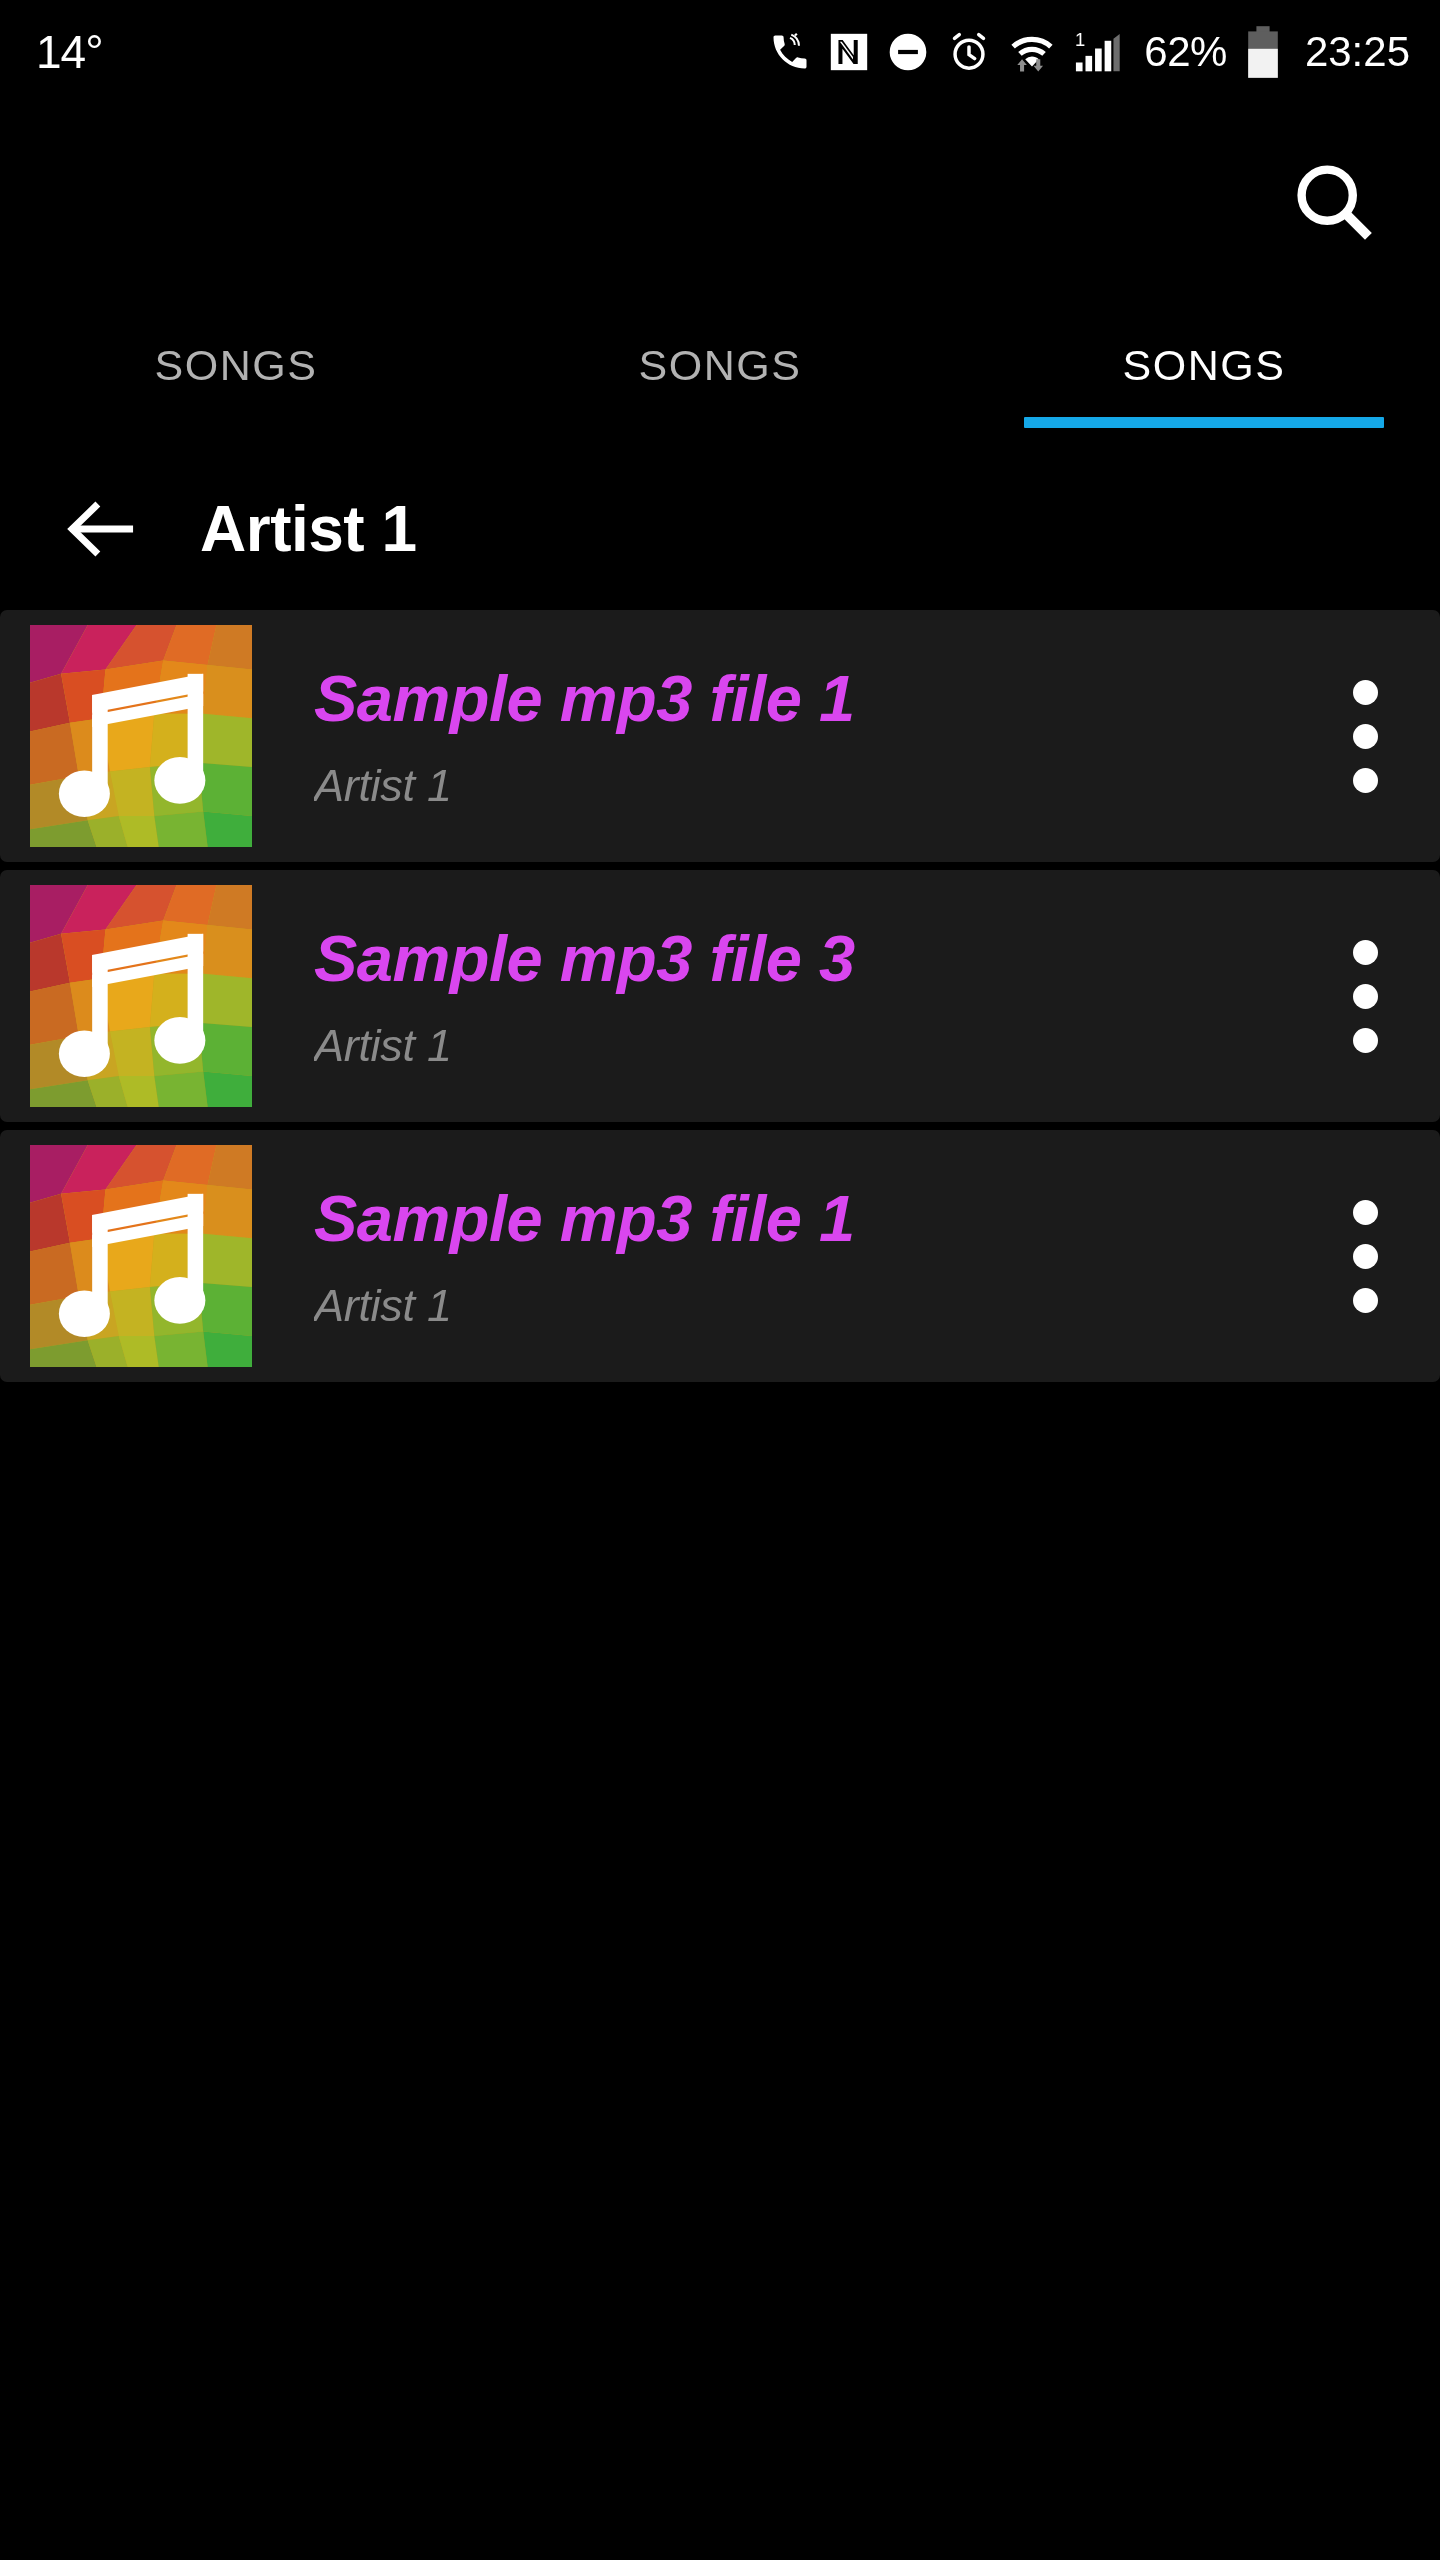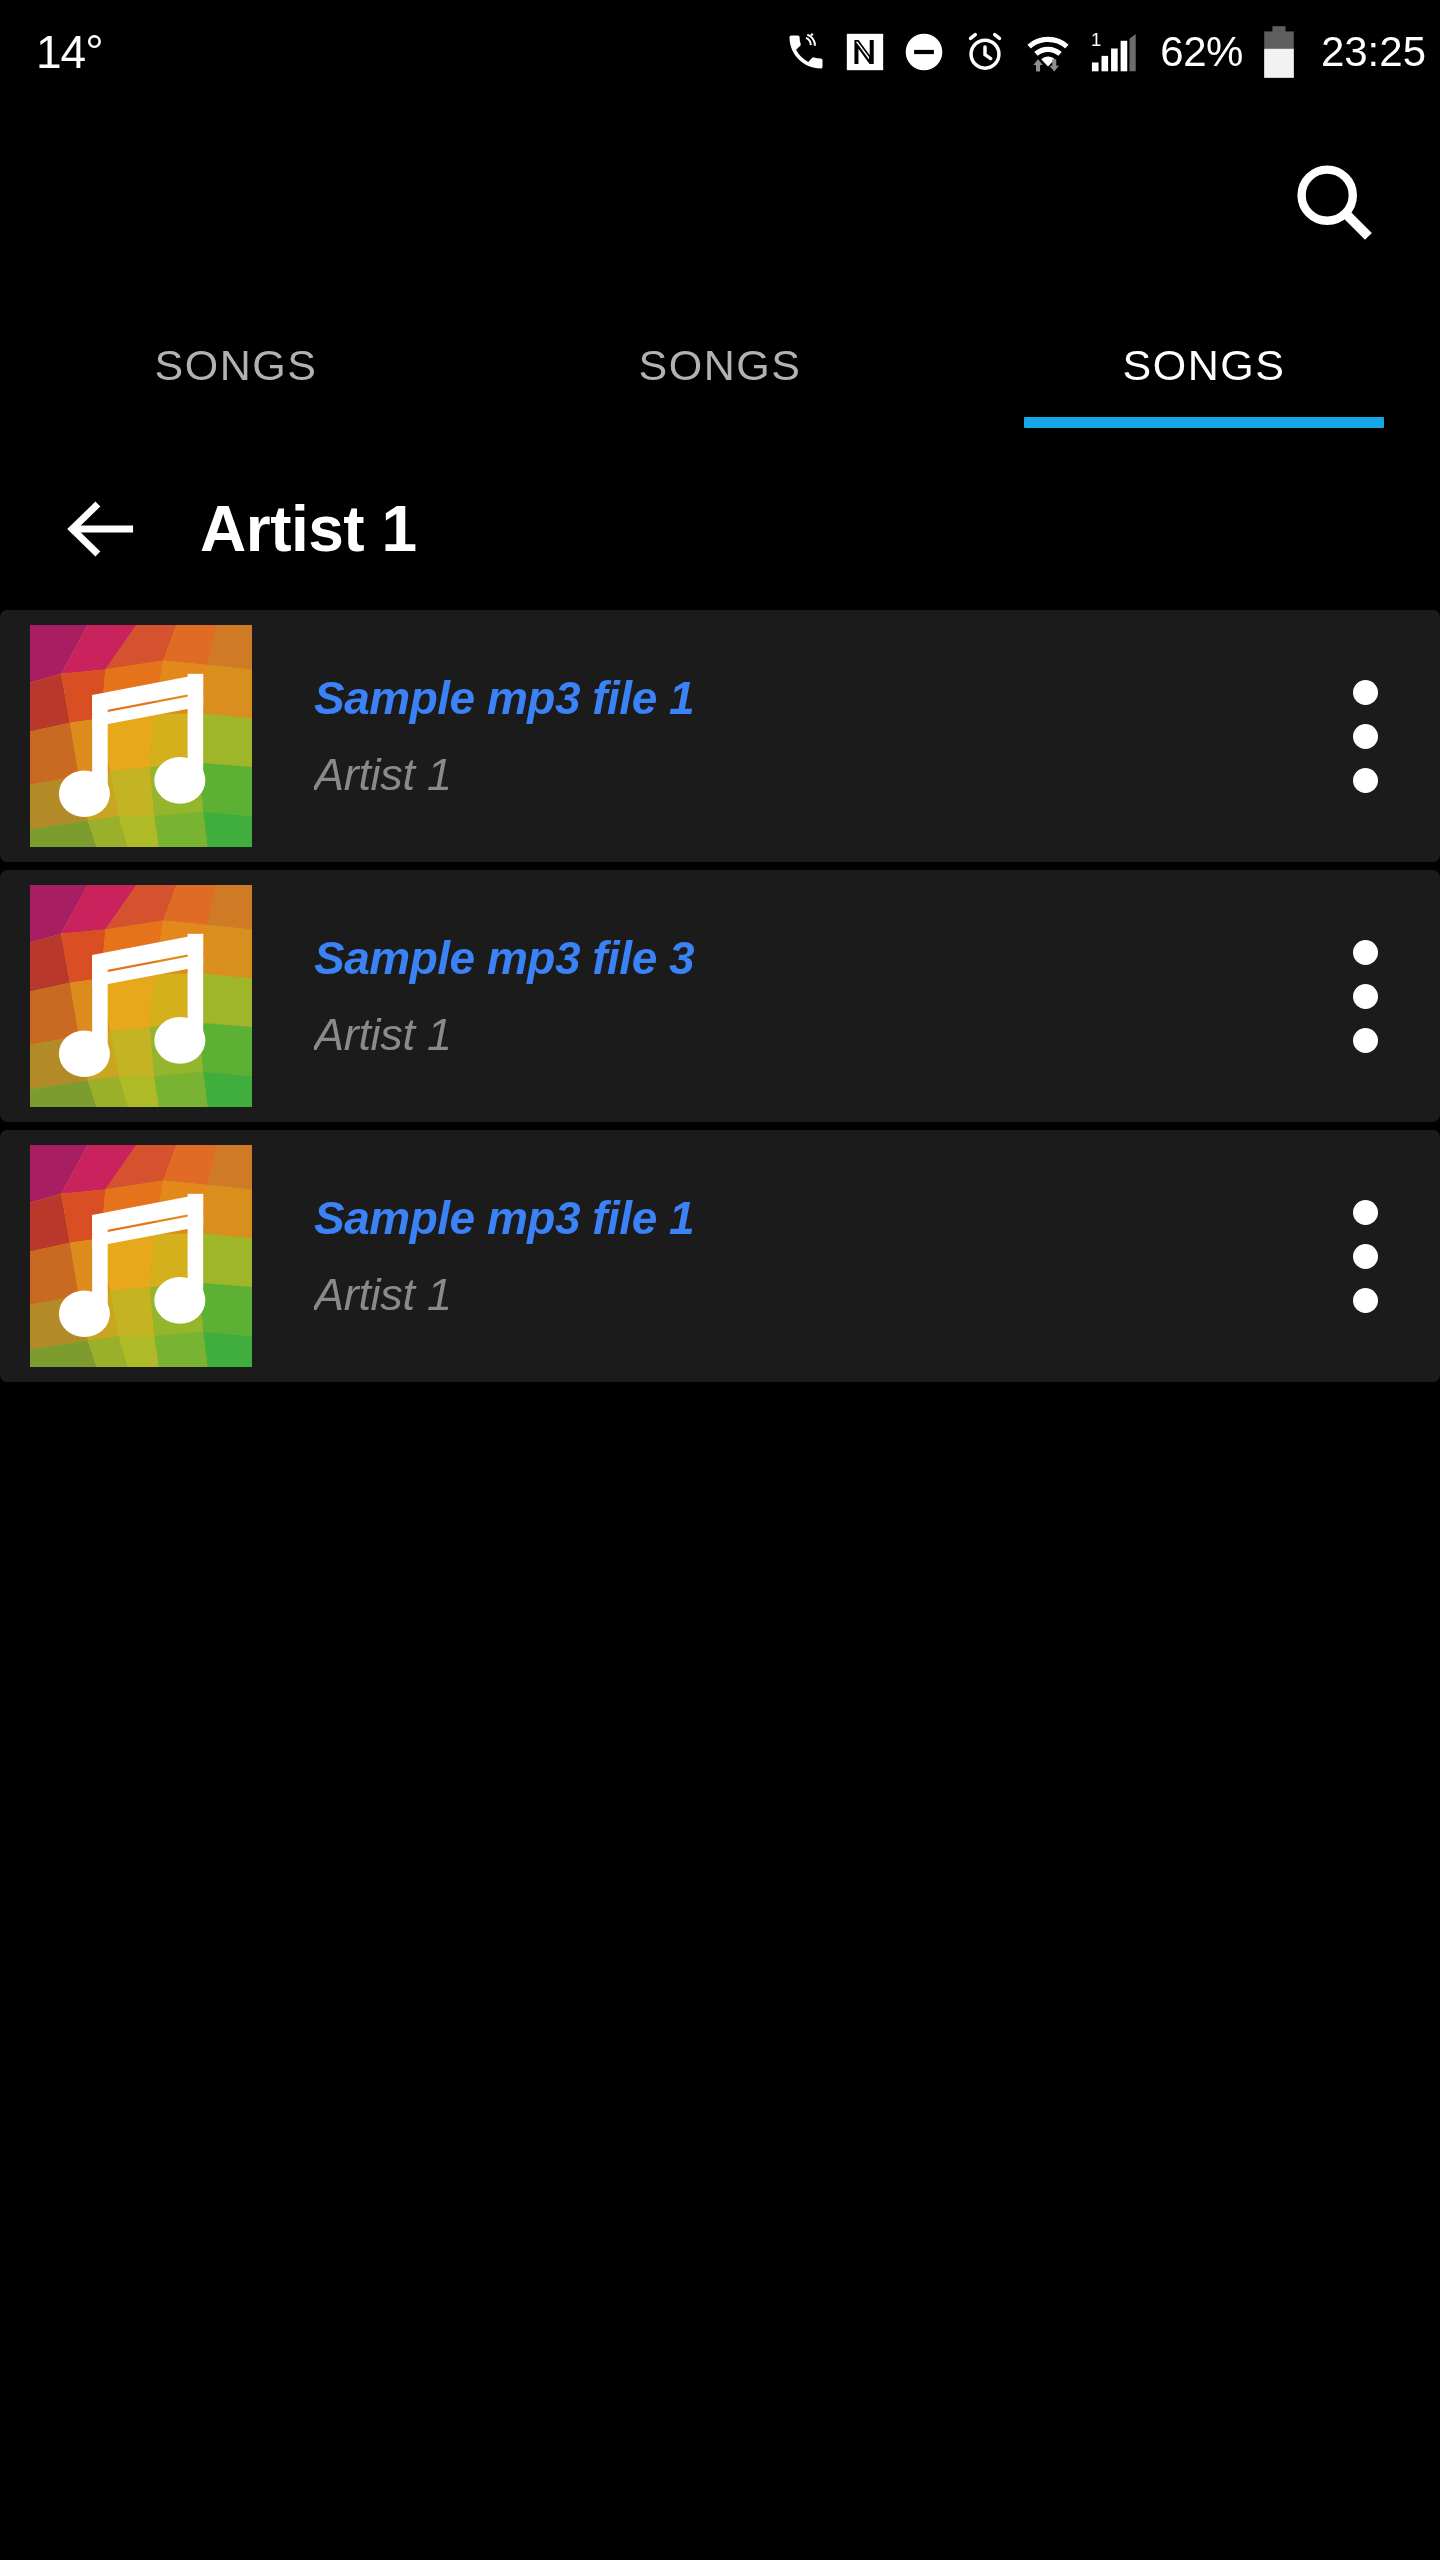--- a/index.html
+++ b/index.html
@@ -9,21 +9,21 @@
     font-family:"Liberation Sans", sans-serif;
     overflow:hidden;
   }
 
   
   .statusbar {
     position:relative;
     height:104px;
     display:flex;
     align-items:center;
-    padding:0 14px 0 36px;
+    padding:0 30px 0 36px;
     color:#fff;
   }
   .status-temp {
     font-size:46px;
     font-weight:400;
     letter-spacing:-1px;
     line-height:1;
   }
   .status-right {
     margin-left:auto;
@@ -140,22 +140,22 @@
     background:#c8a21e;
   }
   .album-art svg { display:block; width:100%; height:100%; }
 
   .song-meta {
     margin-left:62px;
     flex:1 1 auto;
     min-width:0;
   }
   .song-title {
-    color:#3b82f6;
-    font-size:46px;
+    color:#d946ef;
+    font-size:65px;
     font-weight:700;
     font-style:italic;
     letter-spacing:-0.5px;
     white-space:nowrap;
     overflow:hidden;
     text-overflow:ellipsis;
   }
   .song-artist {
     color:#8a8a8a;
     font-size:45px;

